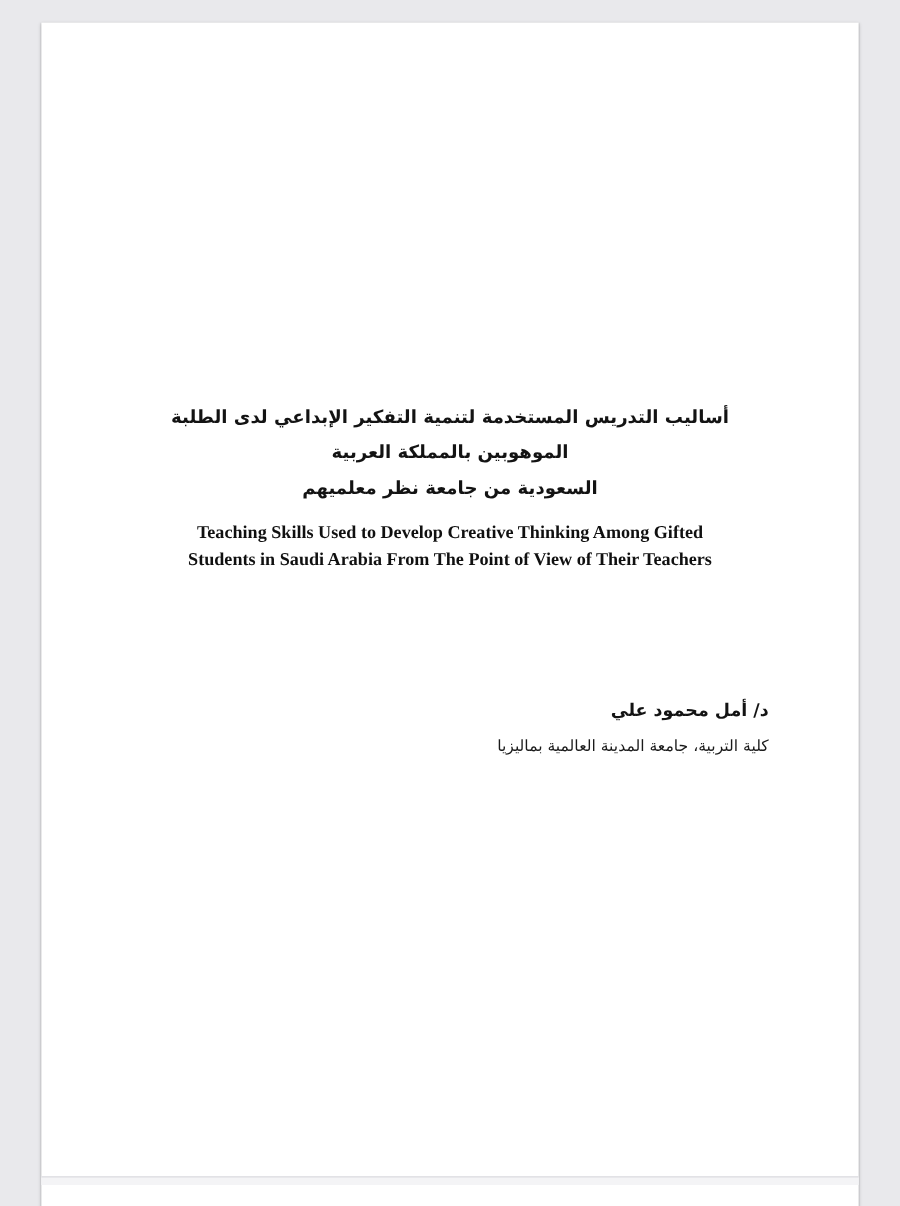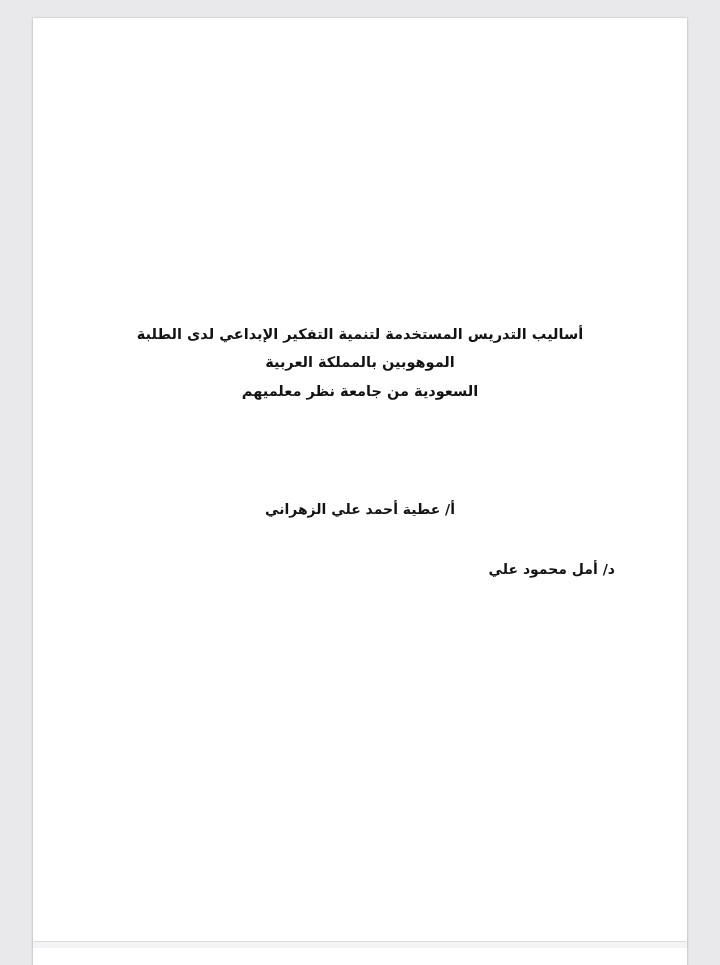--- a/index.html
+++ b/index.html
@@ -137,27 +137,29 @@
   <div class="page">
     <div class="page-inner">
 
       <div class="title-block">
         <div class="arabic-title">
           <span class="ln">أساليب التدريس المستخدمة لتنمية التفكير الإبداعي لدى الطلبة الموهوبين بالمملكة العربية</span>
           <span class="ln">السعودية من جامعة نظر معلميهم</span>
         </div>
       </div>
 
+      <div class="english-title">
+        <span class="ln">Teaching Skills Used to Develop Creative Thinking Among Gifted</span>
+        <span class="ln">Students in Saudi Arabia From The Point of View of Their Teachers</span>
+      </div>
 
-      <div class="author-block">
-        <div class="author-line">أ/ عطية أحمد علي الزهراني</div>
-      </div>
 
       <div class="supervisor-block">
         <div class="supervisor-name">د/ أمل محمود علي</div>
+        <div class="affiliation">كلية التربية، جامعة المدينة العالمية بماليزيا</div>
       </div>
 
     </div>
   </div>
 
   <div class="page-edge-bottom"></div>
 
 </div>
 
 </body></html>

